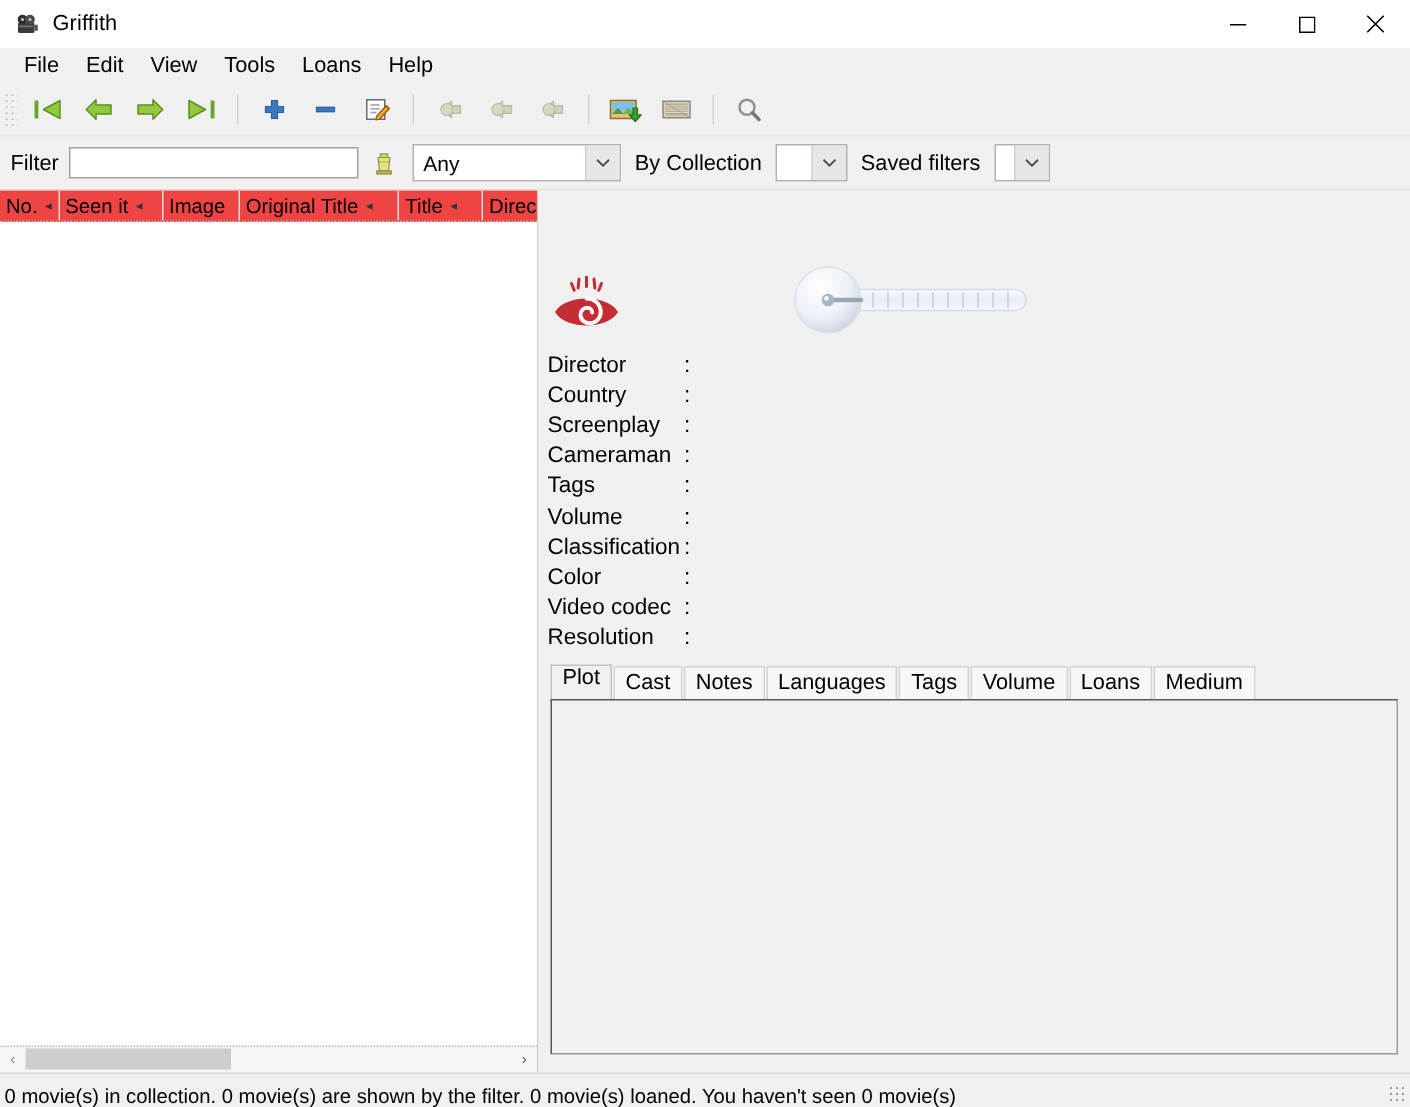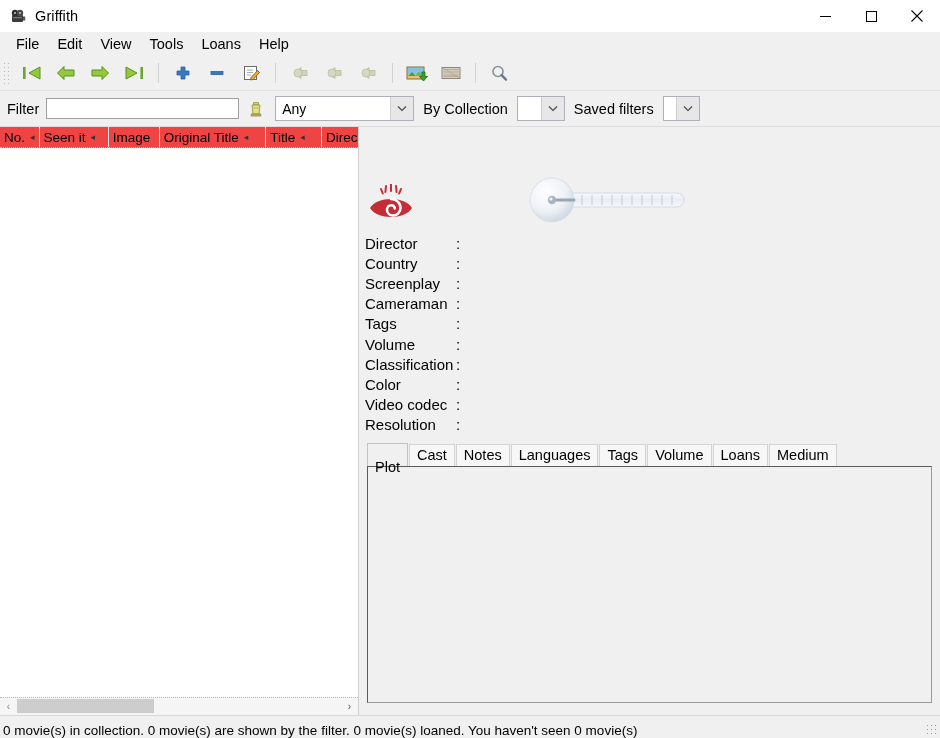--- a/index.html
+++ b/index.html
@@ -334,21 +334,21 @@
     background: #f7f7f7;
     margin-right: 1px;
     line-height: 16px;
     box-sizing: border-box;
     height: 22px;
   }
   .tab.active {
     background: #f0f0f0;
     border-color: #c2c2c2;
     height: 23px;
-    padding-top: 15px;
+    padding-top: 0;
     font-weight: normal;
   }
   .tabpage {
     flex: 1 1 auto;
     margin: 0 8px 12px 8px;
     border: 1px solid #9a9a9a;
     border-top-color: #5a5a5a;
     border-left-color: #5a5a5a;
     background: #f0f0f0;
     min-height: 0;

